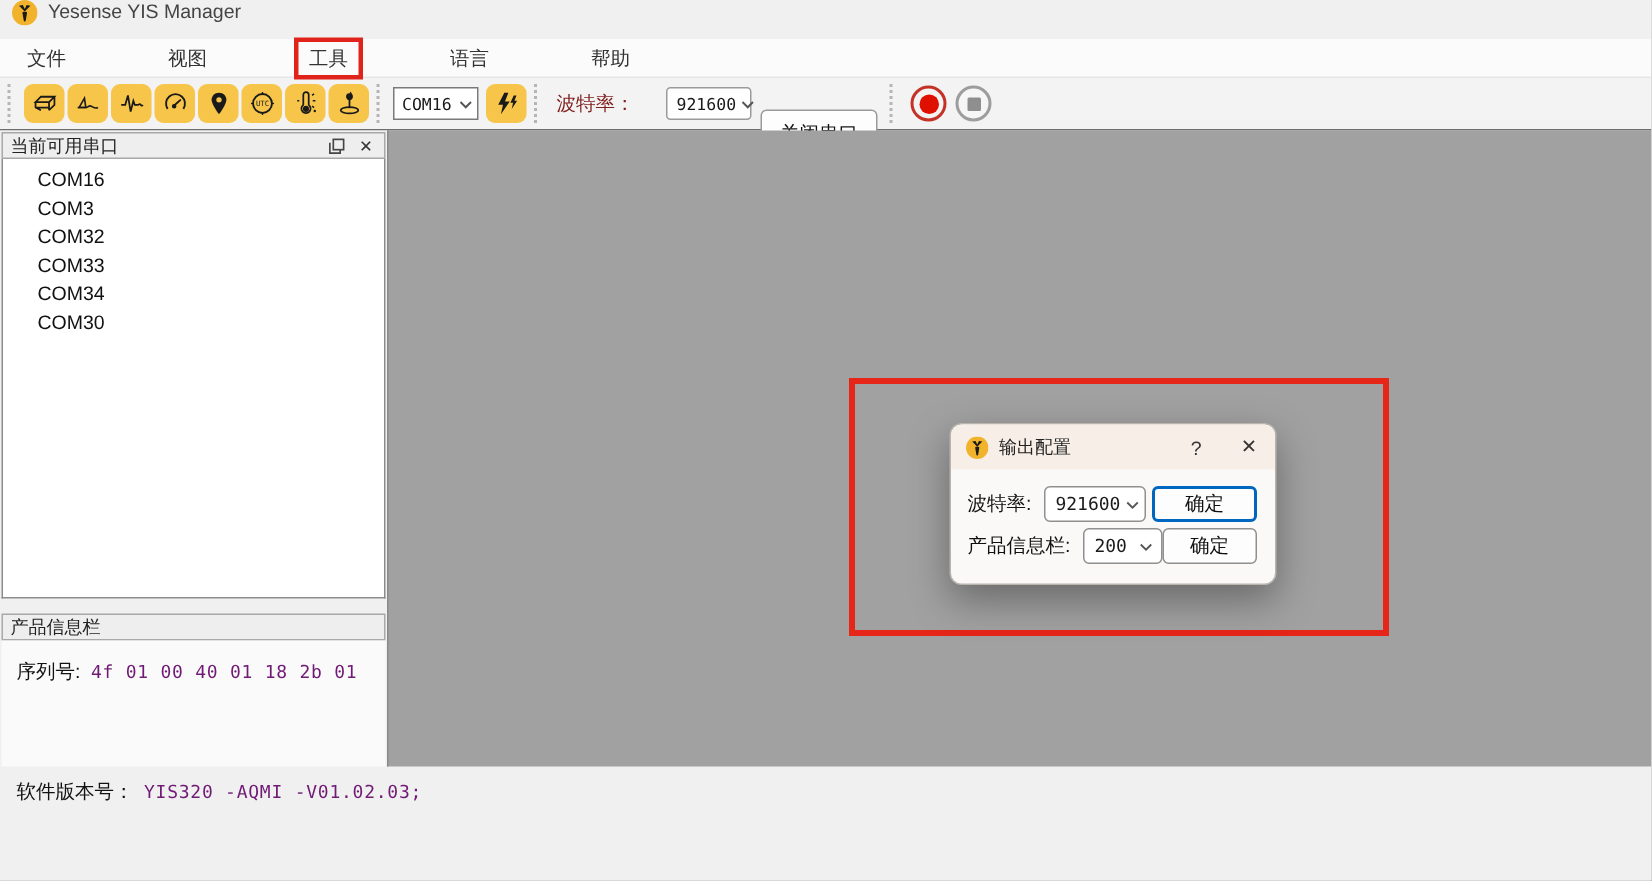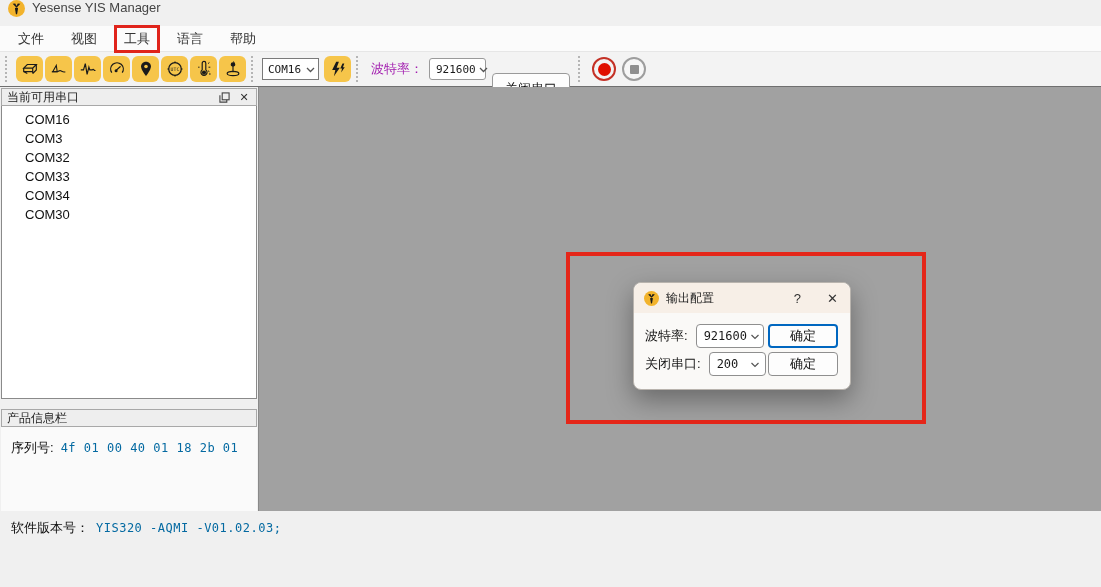--- a/index.html
+++ b/index.html
@@ -6,37 +6,37 @@
   html,body { width:1101px; height:587px; }
   body { font-family:"Liberation Sans","DejaVu Sans",sans-serif; font-size:13px; color:#1a1a1a; }
   .window { position:relative; width:1101px; height:587px; background:#f0f0f0; overflow:hidden; }
 
   
   .titlebar { height:26px; background:#f0f0f0; display:flex; align-items:flex-start; padding-left:8px; }
   .app-icon { width:17px; height:17px; margin-right:7px; display:inline-flex; }
   .titlebar .title-text { font-size:13px; color:#444; }
 
   
-  .menubar { height:26px; background:#fbfbfb; display:flex; align-items:center; padding-left:10px; border-bottom:1px solid #e6e6e6; }
+  .menubar { height:26px; background:#fbfbfb; display:flex; align-items:center; padding-left:10px; border-bottom:1px solid #e6e6e6;gap:41px; }
   .menu-item { padding:3px 8px; margin-right:11px; color:#333; cursor:default; position:relative; }
   .menu-item.red-box { outline:3px solid #e0241b; outline-offset:-1px; }
 
   
   .toolbar { height:35px; background:#f3f3f3; display:flex; align-items:center; padding-left:2px; border-bottom:1px solid #6f6f6f; }
   .grip { width:7px; height:26px; border-left:2px dotted #b5b5b5; margin:0 4px 0 3px; }
   .tb-btn { width:27px; height:26px; background:#f6c54a; border:none; border-radius:6px; margin-right:2px;
             display:inline-flex; align-items:center; justify-content:center; padding:0; cursor:pointer; }
   .tb-btn svg { display:block; }
   .combo-classic { width:57px; height:22px; background:#fff; border:1px solid #7a7a7a; display:inline-flex;
                    align-items:center; padding:0 3px 0 5px; font-family:"DejaVu Sans Mono",monospace; font-size:11px; }
   .combo-classic .cval { flex:1; }
   .combo-modern { height:22px; background:#fff; border:1px solid #9a9a9a; border-radius:3px; display:inline-flex;
                   align-items:center; padding:0 4px 0 6px; font-family:"DejaVu Sans Mono",monospace; font-size:11px; }
   .combo-modern .cval { flex:1; }
-  .tb-label { font-size:13px; margin:0 6px 0 4px; color:#a21caf; }
+  .tb-label { font-size:13px; margin:0 21px 0 4px; color:#7f1d1d; }
   .btn-plain { height:32px; padding:0 12px; background:#fdfdfd; border:1px solid #9a9a9a; border-radius:4px;
                font-size:13px; font-family:inherit; margin-left:6px; cursor:pointer; color:#111;margin-top:40px; }
   .rec-btn { width:24px; height:24px; border-radius:50%; border:2px solid #c43126; background:transparent;
              display:inline-flex; align-items:center; justify-content:center; margin:0 3px; cursor:pointer; padding:0; }
   .rec-dot { width:13px; height:13px; border-radius:50%; background:#e01000; }
   .stop-btn { width:24px; height:24px; border-radius:50%; border:2px solid #9d9d9d; background:#f6f6f6;
               display:inline-flex; align-items:center; justify-content:center; margin:0 3px; cursor:pointer; padding:0; }
   .stop-sq { width:9px; height:9px; background:#8f8f8f; border-radius:1px; }
 
   
@@ -47,21 +47,21 @@
   .panel-header .ph-title { flex:1; }
   .ph-icon { width:14px; height:14px; display:inline-flex; align-items:center; justify-content:center;
              font-size:11px; color:#333; cursor:pointer; margin-left:6px; }
   .port-list { height:293px; margin:0 1px; background:#fff; border:1px solid #8a8a8a; border-top:none;
                padding-top:4px; overflow:hidden; }
   .port-item { height:19px; line-height:19px; padding-left:23px; font-size:13px; color:#111; cursor:default; }
   .dock-gap { height:9px; }
   .info-area { flex:1; margin:0 1px 0 1px; background:#fafafa; position:relative; }
   .info-line { position:absolute; left:10px; display:flex; align-items:baseline; white-space:nowrap; }
   .info-label { font-size:13px; color:#111; }
-  .info-value { font-family:"DejaVu Sans Mono",monospace; font-size:12px; color:#0369a1; margin-left:7px; letter-spacing:0.5px; }
+  .info-value { font-family:"DejaVu Sans Mono",monospace; font-size:12px; color:#701a75; margin-left:7px; letter-spacing:0.5px; }
   .line-serial { top:12px; }
   .line-version { top:92px; }
 
   .main-canvas { flex:1; background:#a1a1a1; border-left:1px solid #8a8a8a; }
 
   
   .annot-rect { position:absolute; left:566px; top:252px; width:360px; height:172px;
                 border:4px solid #e52619; z-index:5; pointer-events:none; }
 
   
@@ -299,21 +299,21 @@
           <span class="cval">921600</span>
           <span class="chev">
             <svg width="10" height="6" viewBox="0 0 9 6">
                 <polyline points="1,1 4.5,4.5 8,1" fill="none" stroke="#555" stroke-width="1.2"></polyline>
               </svg>
           </span>
         </span>
         <button class="dlg-btn default">确定</button>
       </div>
       <div class="dlg-row">
-        <span class="dlg-label">关闭串口:</span>
+        <span class="dlg-label">产品信息栏:</span>
         <span class="dlg-combo w56">
           <span class="cval">200</span>
           <span class="chev">
             <svg width="10" height="6" viewBox="0 0 9 6">
                 <polyline points="1,1 4.5,4.5 8,1" fill="none" stroke="#555" stroke-width="1.2"></polyline>
               </svg>
           </span>
         </span>
         <button class="dlg-btn">确定</button>
       </div>

